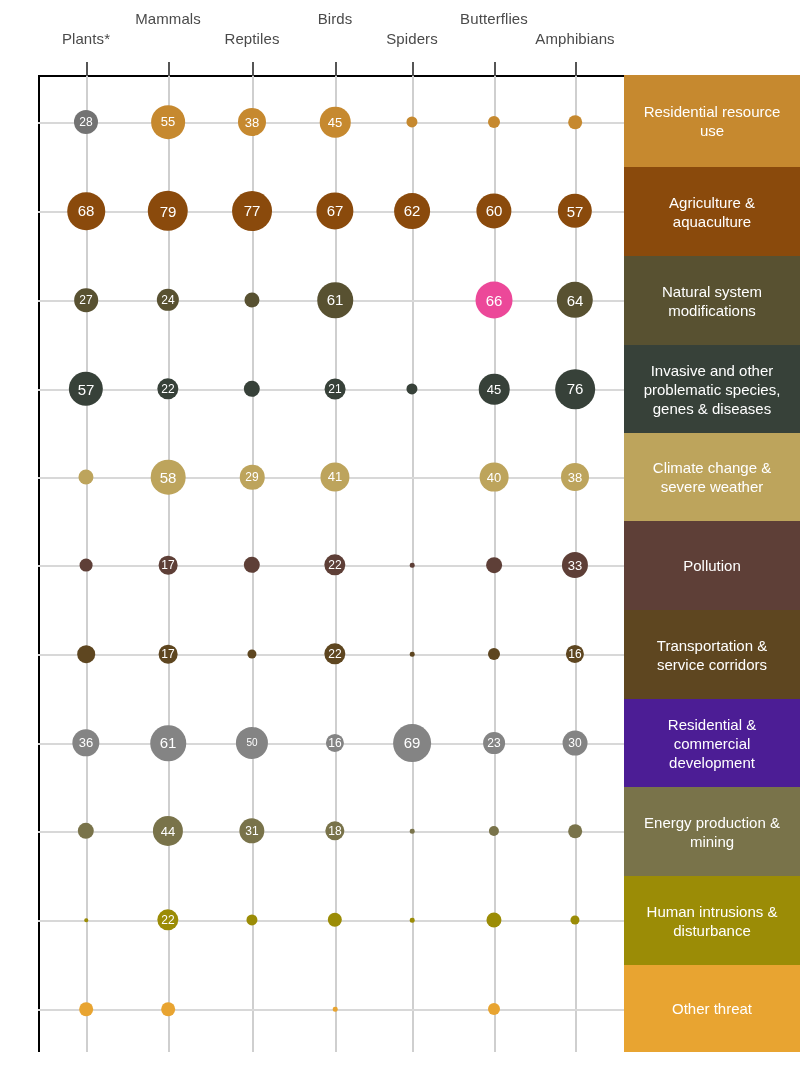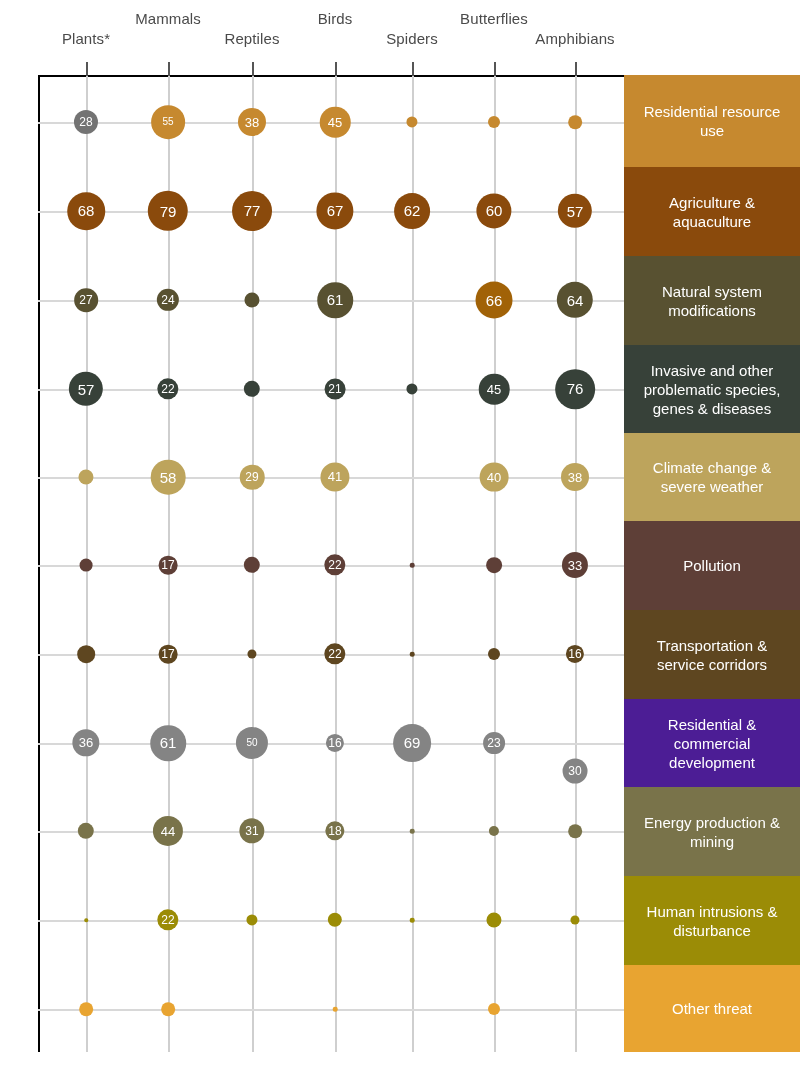--- a/index.html
+++ b/index.html
@@ -121,21 +121,21 @@
       <div class="vline" style="left: 575px;"></div>
       <div class="vtick" style="left: 575px; top: 62px;"></div>
     </div>
 
   <div id="plot-area">
       <div class="hline" style="top: 47px;"></div>
       <div class="bubble" style="width: 24.0763px; height: 24.0763px; background: #737373; left: 48px; top: 47px;">
         <span style="font-size: 12px;">28</span>
       </div>
       <div class="bubble" style="width: 33.7437px; height: 33.7437px; background: rgb(198, 137, 47); left: 130px; top: 47px;">
-        <span style="font-size: 10px;">55</span>
+        <span style="font-size: 13px;">55</span>
       </div>
       <div class="bubble" style="width: 28.0481px; height: 28.0481px; background: rgb(198, 137, 47); left: 214px; top: 47px;">
         <span style="font-size: 13px;">38</span>
       </div>
       <div class="bubble" style="width: 30.5223px; height: 30.5223px; background: rgb(198, 137, 47); left: 297px; top: 47px;">
         <span style="font-size: 13px;">45</span>
       </div>
       <div class="bubble tiny" style="width: 11.1452px; height: 11.1452px; background: rgb(198, 137, 47); left: 374px; top: 47px;"></div>
       <div class="bubble tiny" style="width: 12.0382px; height: 12.0382px; background: rgb(198, 137, 47); left: 456px; top: 47px;"></div>
       <div class="bubble tiny" style="width: 13.65px; height: 13.65px; background: rgb(198, 137, 47); left: 537px; top: 47px;"></div>
@@ -165,21 +165,21 @@
       <div class="bubble" style="width: 23.6425px; height: 23.6425px; background: rgb(88, 81, 49); left: 48px; top: 225px;">
         <span style="font-size: 12px;">27</span>
       </div>
       <div class="bubble" style="width: 22.2904px; height: 22.2904px; background: rgb(88, 81, 49); left: 130px; top: 225px;">
         <span style="font-size: 12px;">24</span>
       </div>
       <div class="bubble tiny" style="width: 15.0906px; height: 15.0906px; background: rgb(88, 81, 49); left: 214px; top: 225px;"></div>
       <div class="bubble" style="width: 35.5366px; height: 35.5366px; background: rgb(88, 81, 49); left: 297px; top: 225px;">
         <span style="font-size: 15px;">61</span>
       </div>
-      <div class="bubble" style="width: 36.9644px; height: 36.9644px; background: #a16207; left: 456px; top: 225px;">
+      <div class="bubble" style="width: 36.9644px; height: 36.9644px; background: #ec4899; left: 456px; top: 225px;">
         <span style="font-size: 15px;">66</span>
       </div>
       <div class="bubble" style="width: 36.4px; height: 36.4px; background: rgb(88, 81, 49); left: 537px; top: 225px;">
         <span style="font-size: 15px;">64</span>
       </div>
       <div class="hline" style="top: 314px;"></div>
       <div class="bubble" style="width: 34.3517px; height: 34.3517px; background: rgb(55, 65, 57); left: 48px; top: 314px;">
         <span style="font-size: 15px;">57</span>
       </div>
       <div class="bubble" style="width: 21.3414px; height: 21.3414px; background: rgb(55, 65, 57); left: 130px; top: 314px;">
@@ -253,21 +253,21 @@
       </div>
       <div class="bubble" style="width: 18.2px; height: 18.2px; background: rgb(132, 132, 132); left: 297px; top: 668px;">
         <span style="font-size: 12px;">16</span>
       </div>
       <div class="bubble" style="width: 37.7951px; height: 37.7951px; background: rgb(132, 132, 132); left: 374px; top: 668px;">
         <span style="font-size: 15px;">69</span>
       </div>
       <div class="bubble" style="width: 21.821px; height: 21.821px; background: rgb(132, 132, 132); left: 456px; top: 668px;">
         <span style="font-size: 12px;">23</span>
       </div>
-      <div class="bubble" style="width: 24.9214px; height: 24.9214px; background: rgb(132, 132, 132); left: 537px; top: 668px; margin-top: 28px;">
+      <div class="bubble" style="width: 24.9214px; height: 24.9214px; background: rgb(132, 132, 132); left: 537px; top: 668px;">
         <span style="font-size: 12px;">30</span>
       </div>
       <div class="hline" style="top: 756px;"></div>
       <div class="bubble tiny" style="width: 16.4053px; height: 16.4053px; background: rgb(121, 115, 74); left: 48px; top: 756px;"></div>
       <div class="bubble" style="width: 30.1813px; height: 30.1813px; background: rgb(121, 115, 74); left: 130px; top: 756px;">
         <span style="font-size: 13px;">44</span>
       </div>
       <div class="bubble" style="width: 25.3333px; height: 25.3333px; background: rgb(121, 115, 74); left: 214px; top: 756px;">
         <span style="font-size: 12px;">31</span>
       </div>

